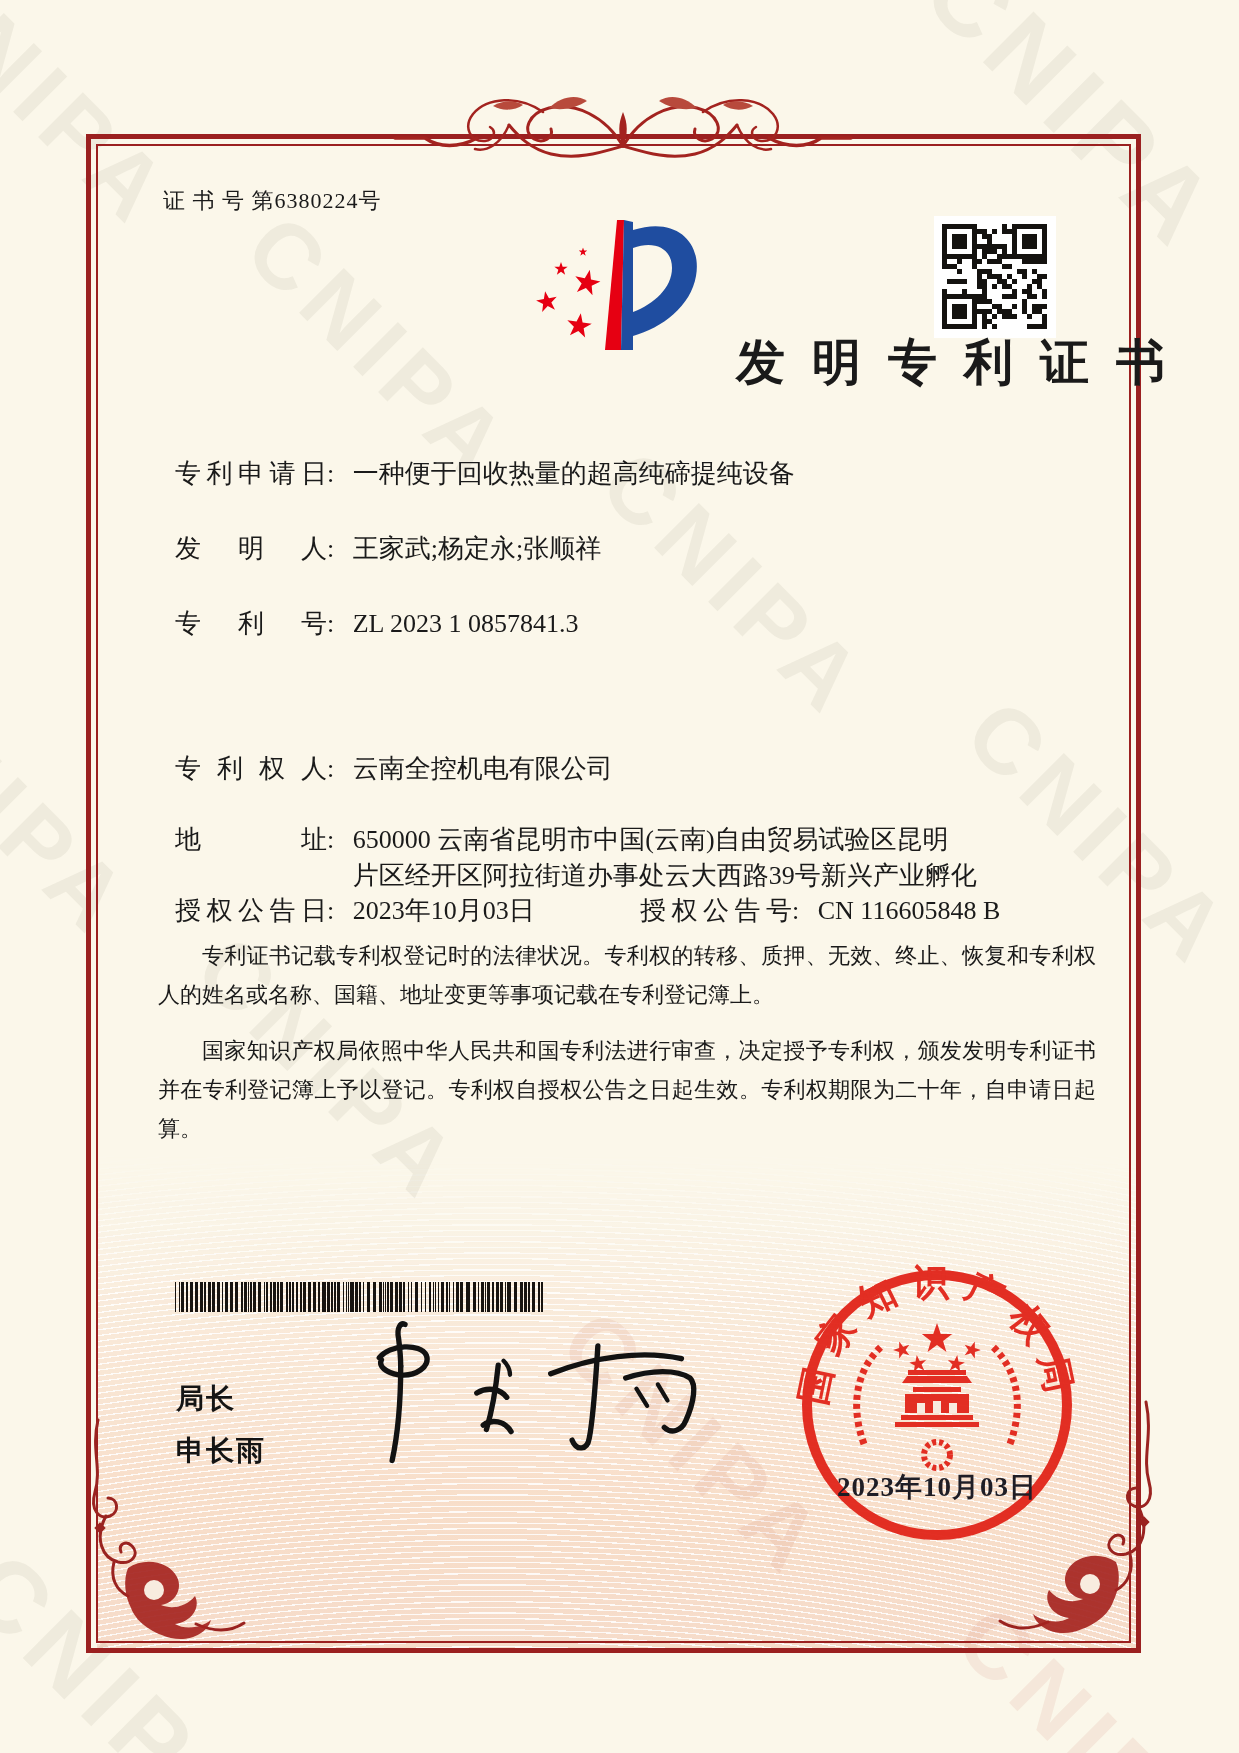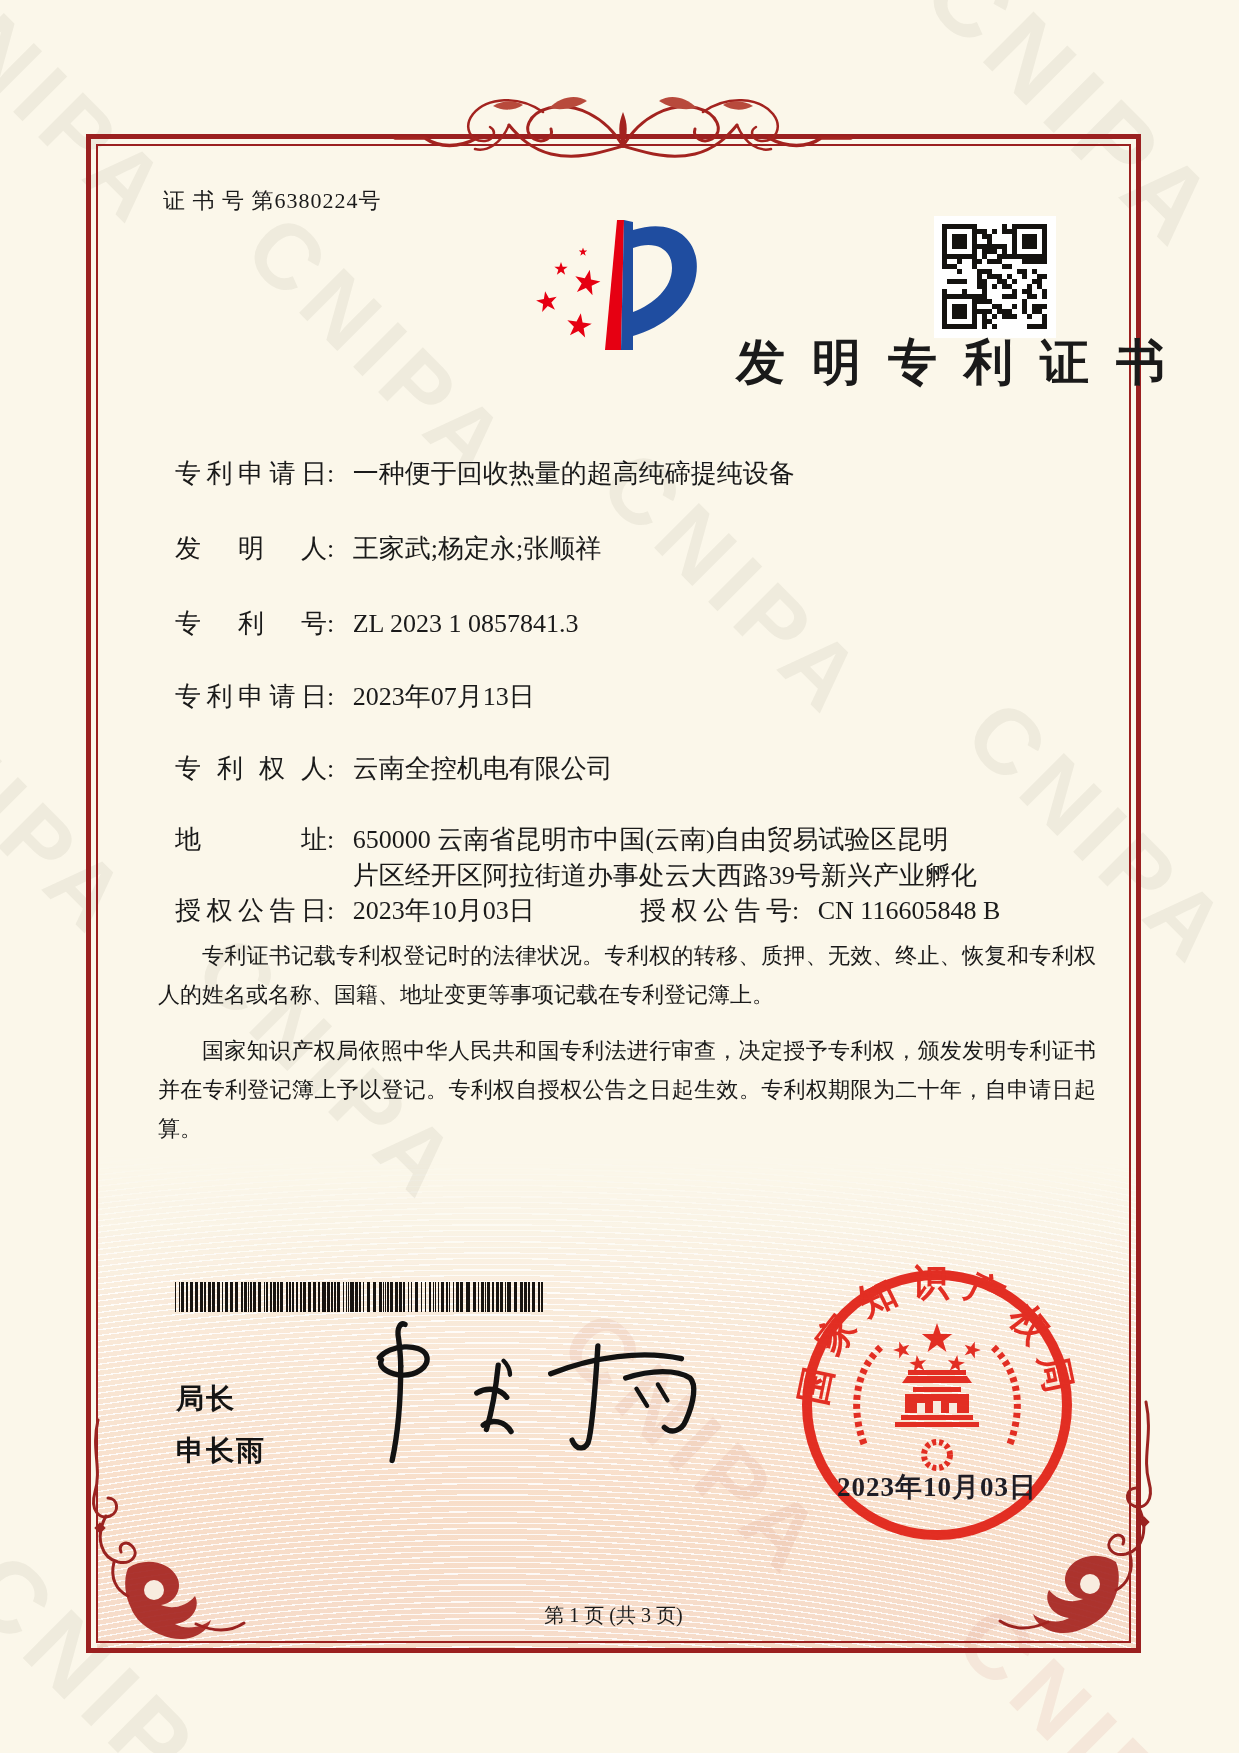--- a/index.html
+++ b/index.html
@@ -390,24 +390,20 @@
     <span class="fvalue">一种便于回收热量的超高纯碲提纯设备</span>
   </div>
   <div class="frow" style="top:531px;">
     <span class="flabel">发明人</span><span class="fcolon">:</span>
     <span class="fvalue">王家武;杨定永;张顺祥</span>
   </div>
   <div class="frow" style="top:606px;">
     <span class="flabel">专利号</span><span class="fcolon">:</span>
     <span class="fvalue">ZL 2023 1 0857841.3</span>
   </div>
-  <div class="frow" style="top:679px;">
-    <span class="flabel">专利申请日</span><span class="fcolon">:</span>
-    <span class="fvalue">2023年07月13日</span>
-  </div>
   <div class="frow" style="top:751px;">
     <span class="flabel">专利权人</span><span class="fcolon">:</span>
     <span class="fvalue">云南全控机电有限公司</span>
   </div>
   <div class="frow" style="top:822px;">
     <span class="flabel">地址</span><span class="fcolon">:</span>
     <span class="fvalue multi"><span>650000 云南省昆明市中国(云南)自由贸易试验区昆明</span><br>
       <span>片区经开区阿拉街道办事处云大西路39号新兴产业孵化</span></span>
   </div>
   <div class="frow" style="top:893px;">
@@ -469,15 +465,14 @@
         <rect x="137" y="137" width="8" height="12" fill="#f8ece0"></rect>
         <rect x="153" y="139" width="8" height="10" fill="#f8ece0"></rect>
         <rect x="105" y="151" width="72" height="5"></rect>
         <rect x="99" y="158" width="84" height="5"></rect>
         <circle cx="141" cy="191" r="13" fill="none" stroke="#e2271c" stroke-width="6" stroke-dasharray="4 3"></circle>
       </g>
       <text x="141" y="232" text-anchor="middle" font-size="27" font-weight="bold" fill="#16161f" letter-spacing="1" font-family="'Liberation Serif','DejaVu Serif',serif">2023年10月03日</text>
     </g>
   </svg>
 
-  <div class="page-num">第 1 页 (共 3 页)</div>
 
 </div>
 
 </body></html>

